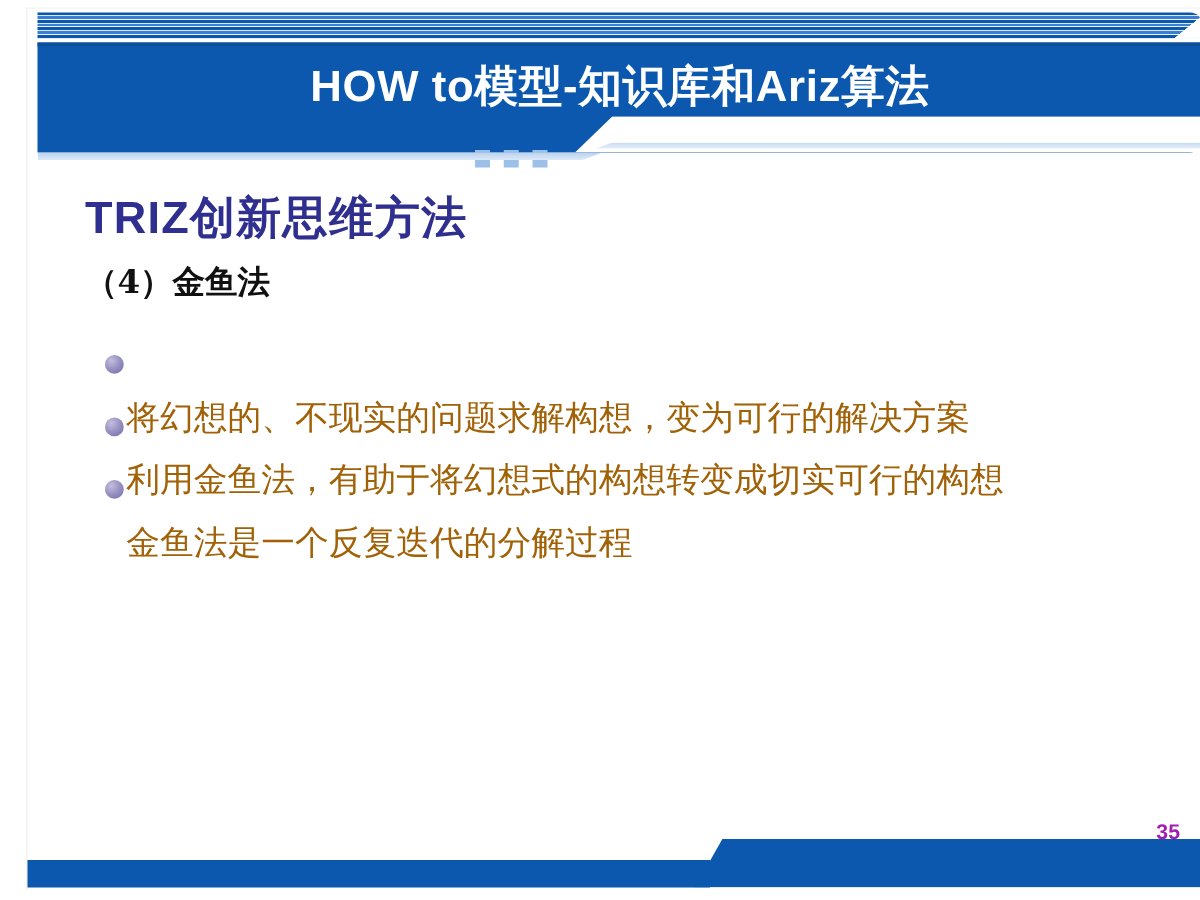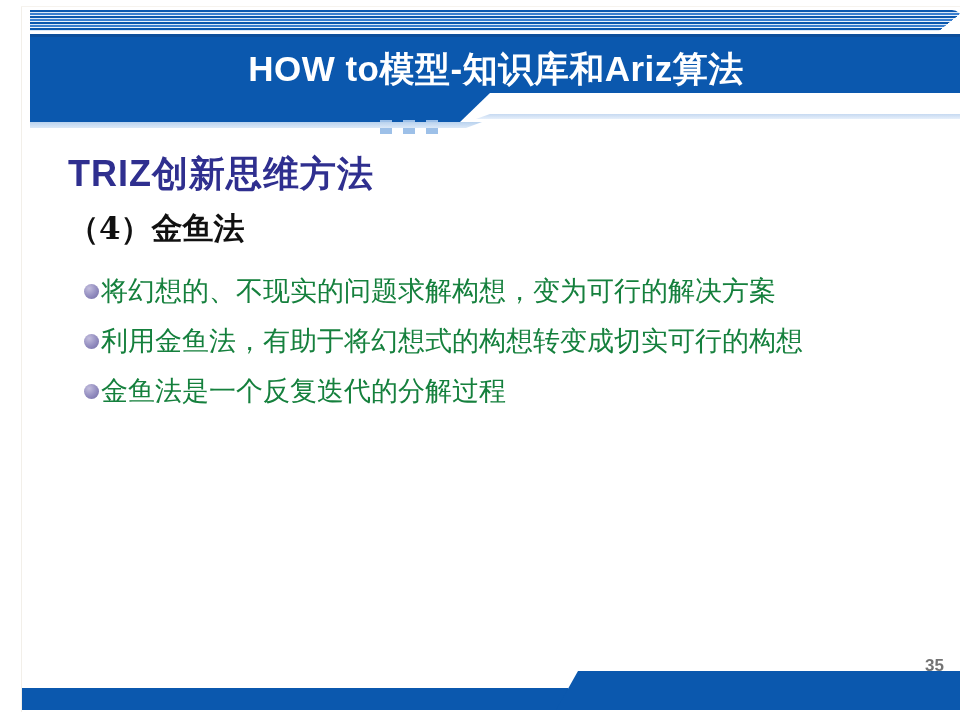--- a/index.html
+++ b/index.html
@@ -155,21 +155,21 @@
     font-weight: bold;
     letter-spacing: 1px;
     font-family: "Liberation Sans", "DejaVu Sans", sans-serif;
   }
 
   .section-heading {
     position: absolute;
     left: 52px;
     top: 208px;
     color: #111111;
-    font-size: 31px;
+    font-size: 26px;
     font-weight: bold;
     font-family: "DejaVu Serif", "Liberation Serif", serif;
   }
 
   .bullet-list {
     position: absolute;
     left: 68px;
     top: 272px;
     width: 880px;
   }
@@ -182,25 +182,26 @@
   .bullet-dot {
     flex: 0 0 auto;
     width: 15px;
     height: 15px;
     border-radius: 50%;
     margin-top: 12px;
     margin-right: 2px;
     background: radial-gradient(circle at 34% 30%, #c3bedd 0%, #9a94c4 45%, #6f68a4 100%);
   }
   .bullet-text {
-    color: #15803d;
+    color: #a16207;
     font-size: 27px;
     line-height: 38px;
     white-space: nowrap;
     font-family: "DejaVu Serif", "Liberation Serif", serif;
+    margin-top: 44px;
   }
 
   
   .footer-left {
     position: absolute;
     left: 6px;
     top: 688px;
     width: 546px;
     height: 22px;
     background: #0b58ae;
@@ -211,21 +212,21 @@
     top: 671px;
     width: 414px;
     height: 39px;
     background: #0b58ae;
     clip-path: polygon(22px 0, 100% 0, 100% 100%, 0 100%);
   }
   .page-number {
     position: absolute;
     right: 32px;
     top: 656px;
-    color: #737373;
+    color: #a21caf;
     font-size: 17px;
     font-weight: bold;
     font-family: "Liberation Sans", sans-serif;
   }
 </style>
 </head>
 <body>
 
 <div id="slide">
 

